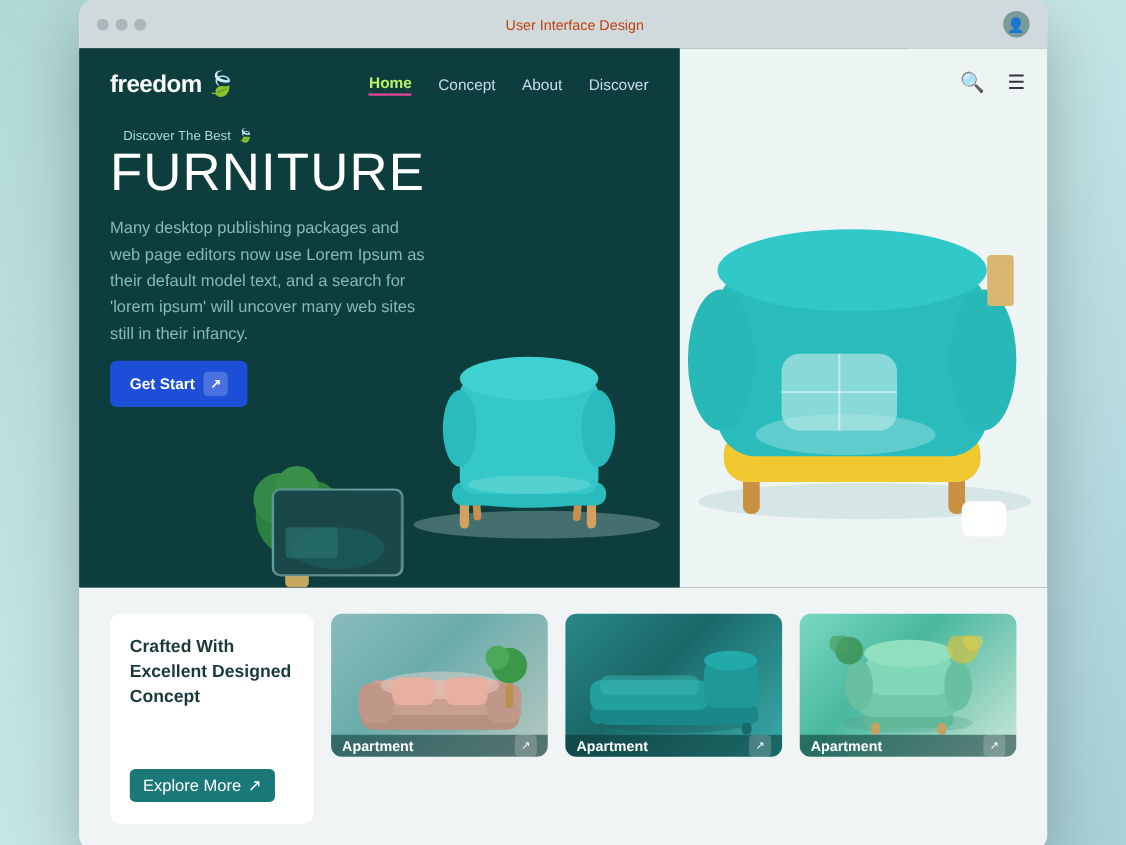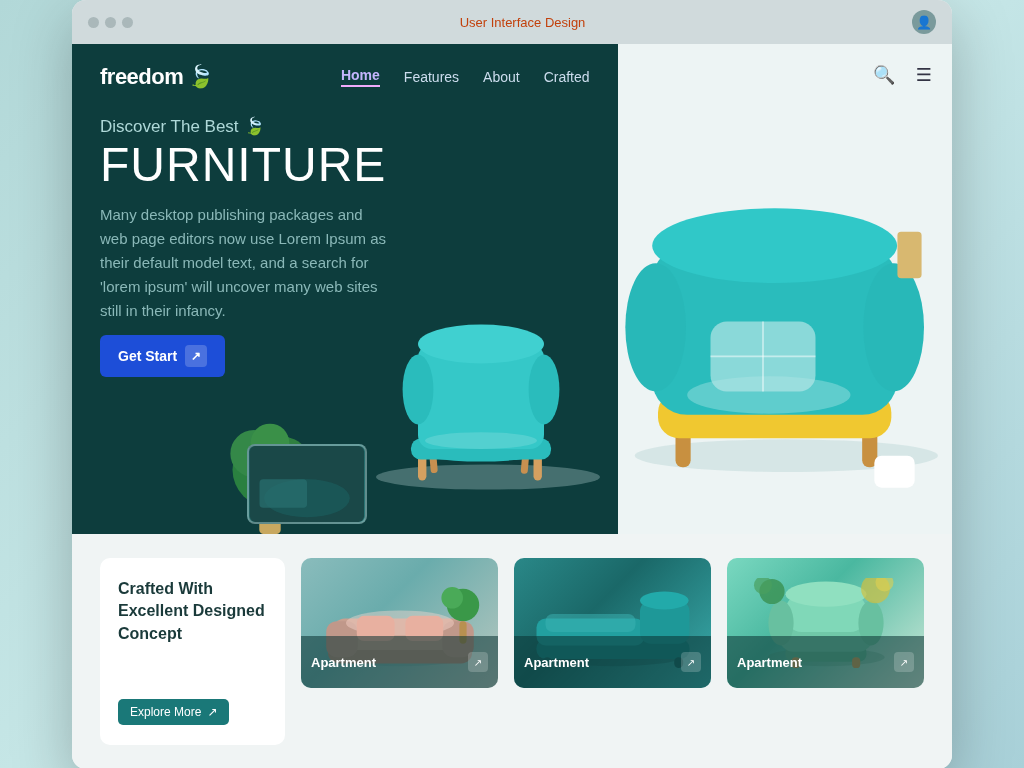--- a/index.html
+++ b/index.html
@@ -109,23 +109,23 @@
     }
 
     .nav-link {
       color: #cde;
       font-size: 14px;
       cursor: pointer;
       text-decoration: none;
     }
 
     .nav-link.active {
-      color: #c4b5fd;
+      color: #bef264;
       font-weight: 600;
-      border-bottom: 2px solid #f0abfc;
+      border-bottom: 2px solid #ec4899;
       padding-bottom: 2px;
     }
 
     .icon-btn {
       background: none;
       border: none;
       cursor: pointer;
       font-size: 18px;
       color: #334;
     }
@@ -207,27 +207,28 @@
     
     .hero-text {
       position: absolute;
       top: 72px;
       left: 28px;
       right: 36%;
       z-index: 10;
     }
 
     .discover-text {
-      font-size: 17px;
+      font-size: 12px;
       color: #aed8d8;
       font-weight: 400;
       margin-bottom: 4px;
       display: flex;
       align-items: center;
       gap: 6px;
+      margin-left: 12px;
     }
 
     .furniture-text {
       font-size: 48px;
       font-weight: 400;
       color: #ffffff;
       letter-spacing: 1px;
       line-height: 1;
       margin-bottom: 14px;
       text-transform: uppercase;
@@ -293,21 +294,21 @@
     }
 
     .explore-btn {
       display: inline-flex;
       align-items: center;
       gap: 6px;
       background: #1a7878;
       color: #fff;
       padding: 6px 12px;
       border-radius: 5px;
-      font-size: 12px;
+      font-size: 15px;
       cursor: pointer;
       border: none;
       width: fit-content;
     }
 
     .apartment-card {
       flex: 1;
       border-radius: 10px;
       overflow: hidden;
       position: relative;
@@ -322,21 +323,21 @@
       background: linear-gradient(135deg, #2a8888 0%, #1a6868 40%, #3aacac 100%);
     }
     .apt-img-3 {
       background: linear-gradient(135deg, #7ad8c0 0%, #4ab8a0 40%, #cde8d8 100%);
     }
 
     .apt-label-bar {
       position: absolute;
       bottom: 0; left: 0; right: 0;
       background: rgba(10,50,50,0.55);
-      padding: 16px 10px;
+      padding: 0 10px;
       display: flex;
       align-items: center;
       justify-content: space-between;
     }
 
     .apt-label {
       color: #fff;
       font-size: 13px;
       font-weight: 600;
     }
@@ -382,23 +383,23 @@
 
       <div class="hero-left">
 
         <div class="navbar">
           <div class="logo">
             <span>freedom</span>
             <span class="logo-leaf">🍃</span>
           </div>
           <div class="nav-links">
             <a class="nav-link active">Home</a>
-            <a class="nav-link">Features</a>
+            <a class="nav-link">Concept</a>
             <a class="nav-link">About</a>
-            <a class="nav-link">Crafted</a>
+            <a class="nav-link">Discover</a>
           </div>
         </div>
 
         <div class="hero-text">
           <div class="discover-text">
             <span>Discover The Best</span>
             <span>🍃</span>
           </div>
           <div class="furniture-text">FURNITURE</div>
           <p class="hero-desc">Many desktop publishing packages and web page editors now use Lorem Ipsum as their default model text, and a search for 'lorem ipsum' will uncover many web sites still in their infancy.</p>

